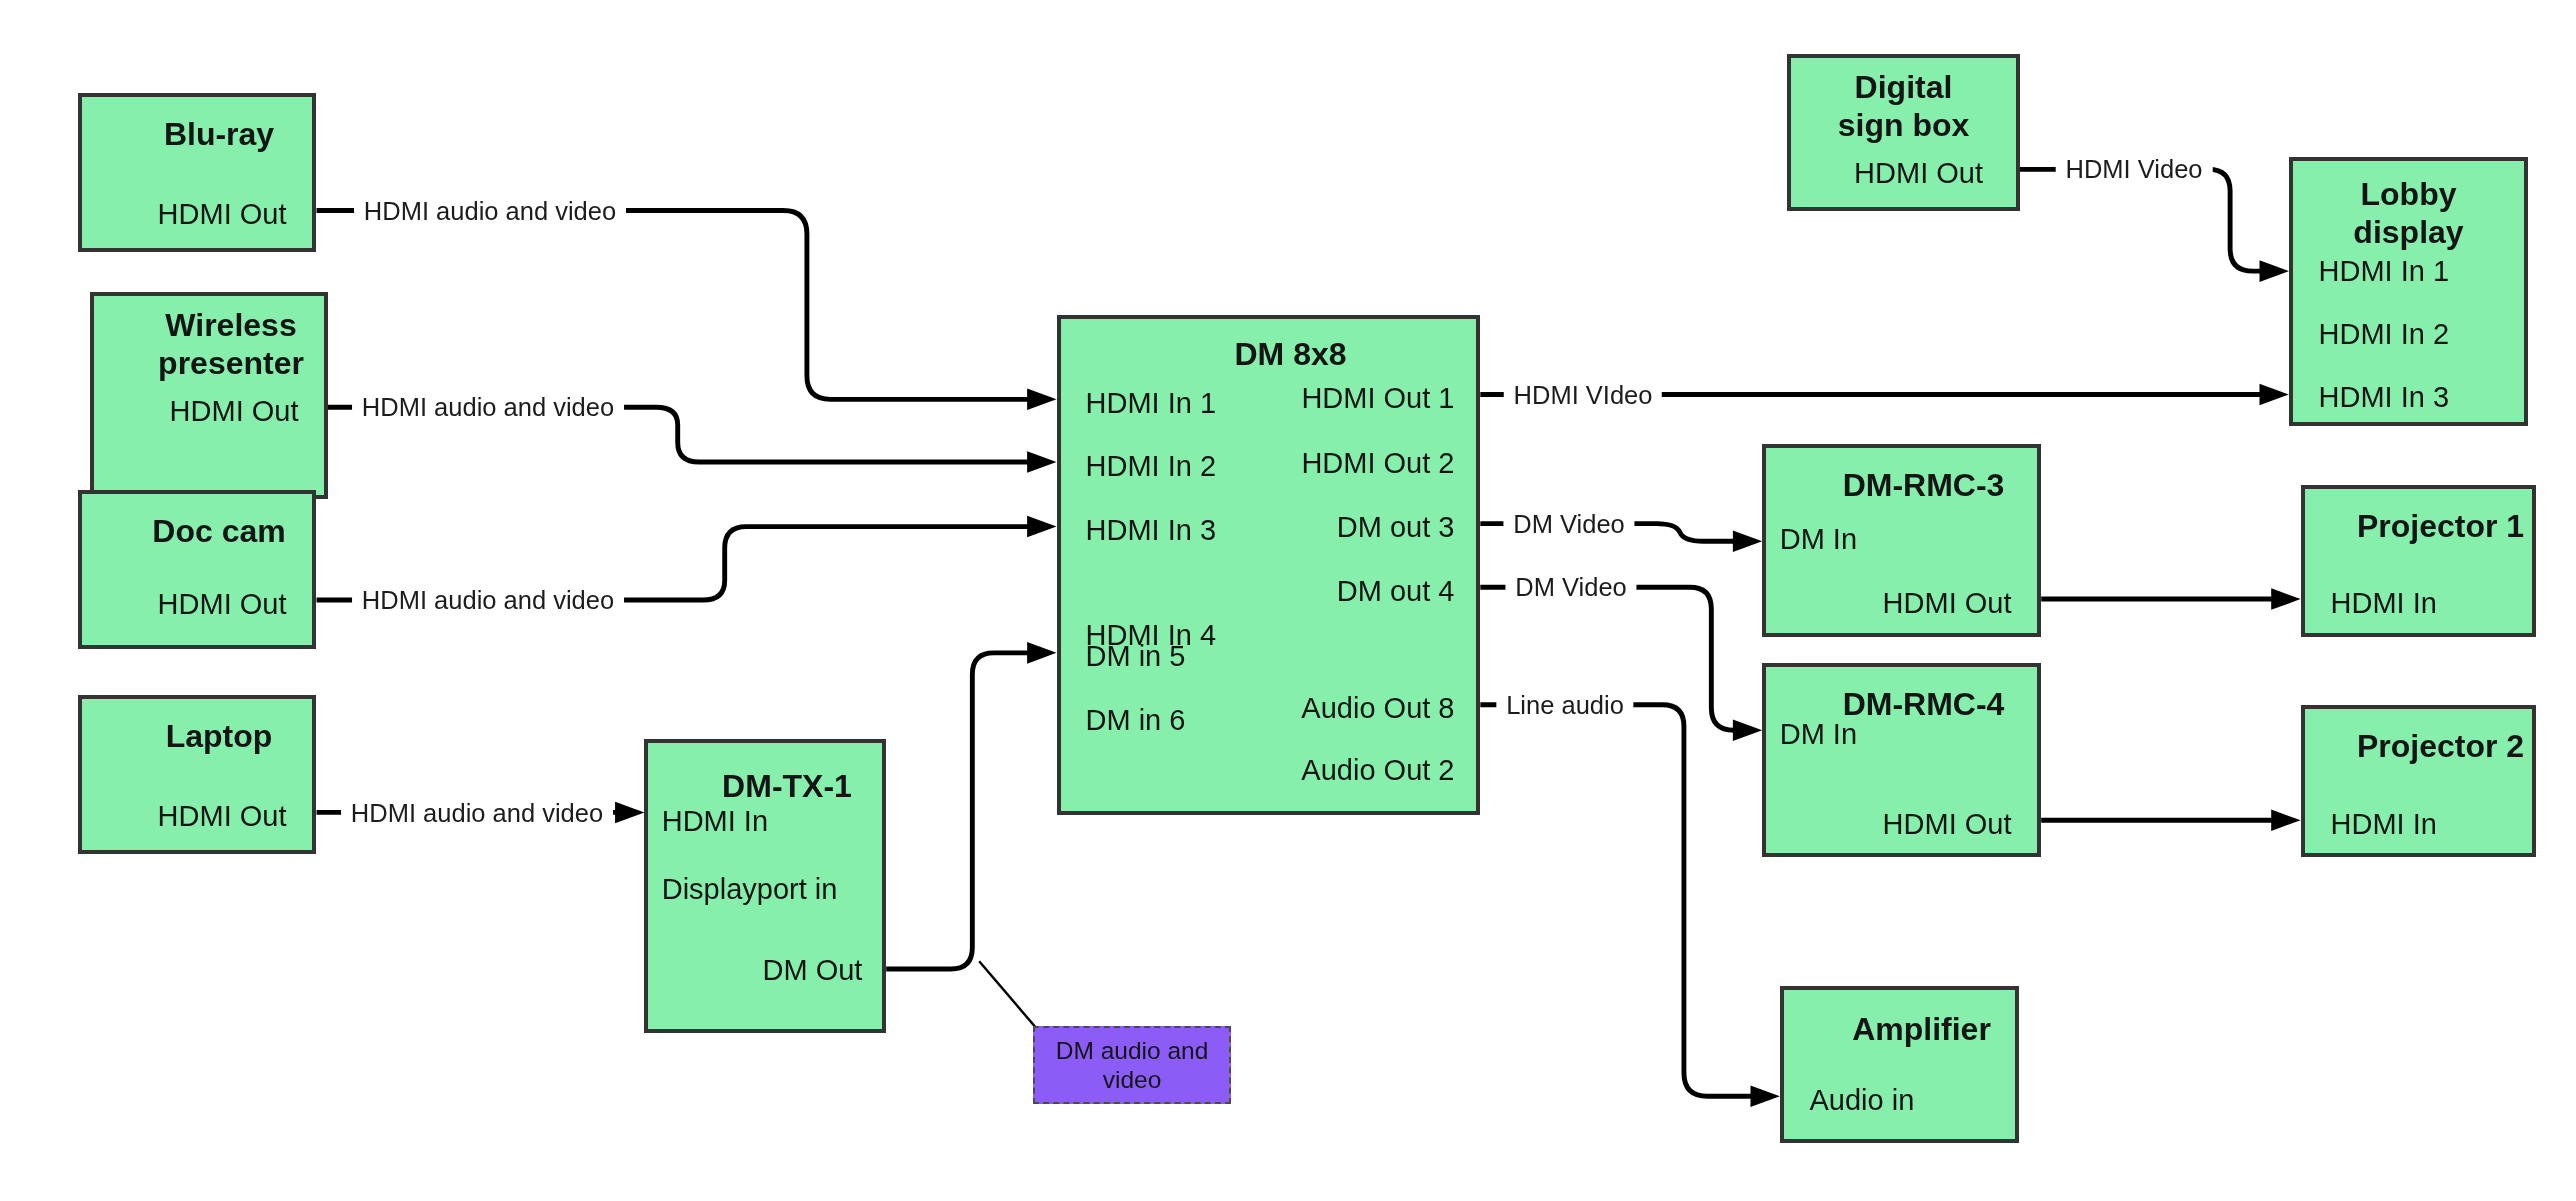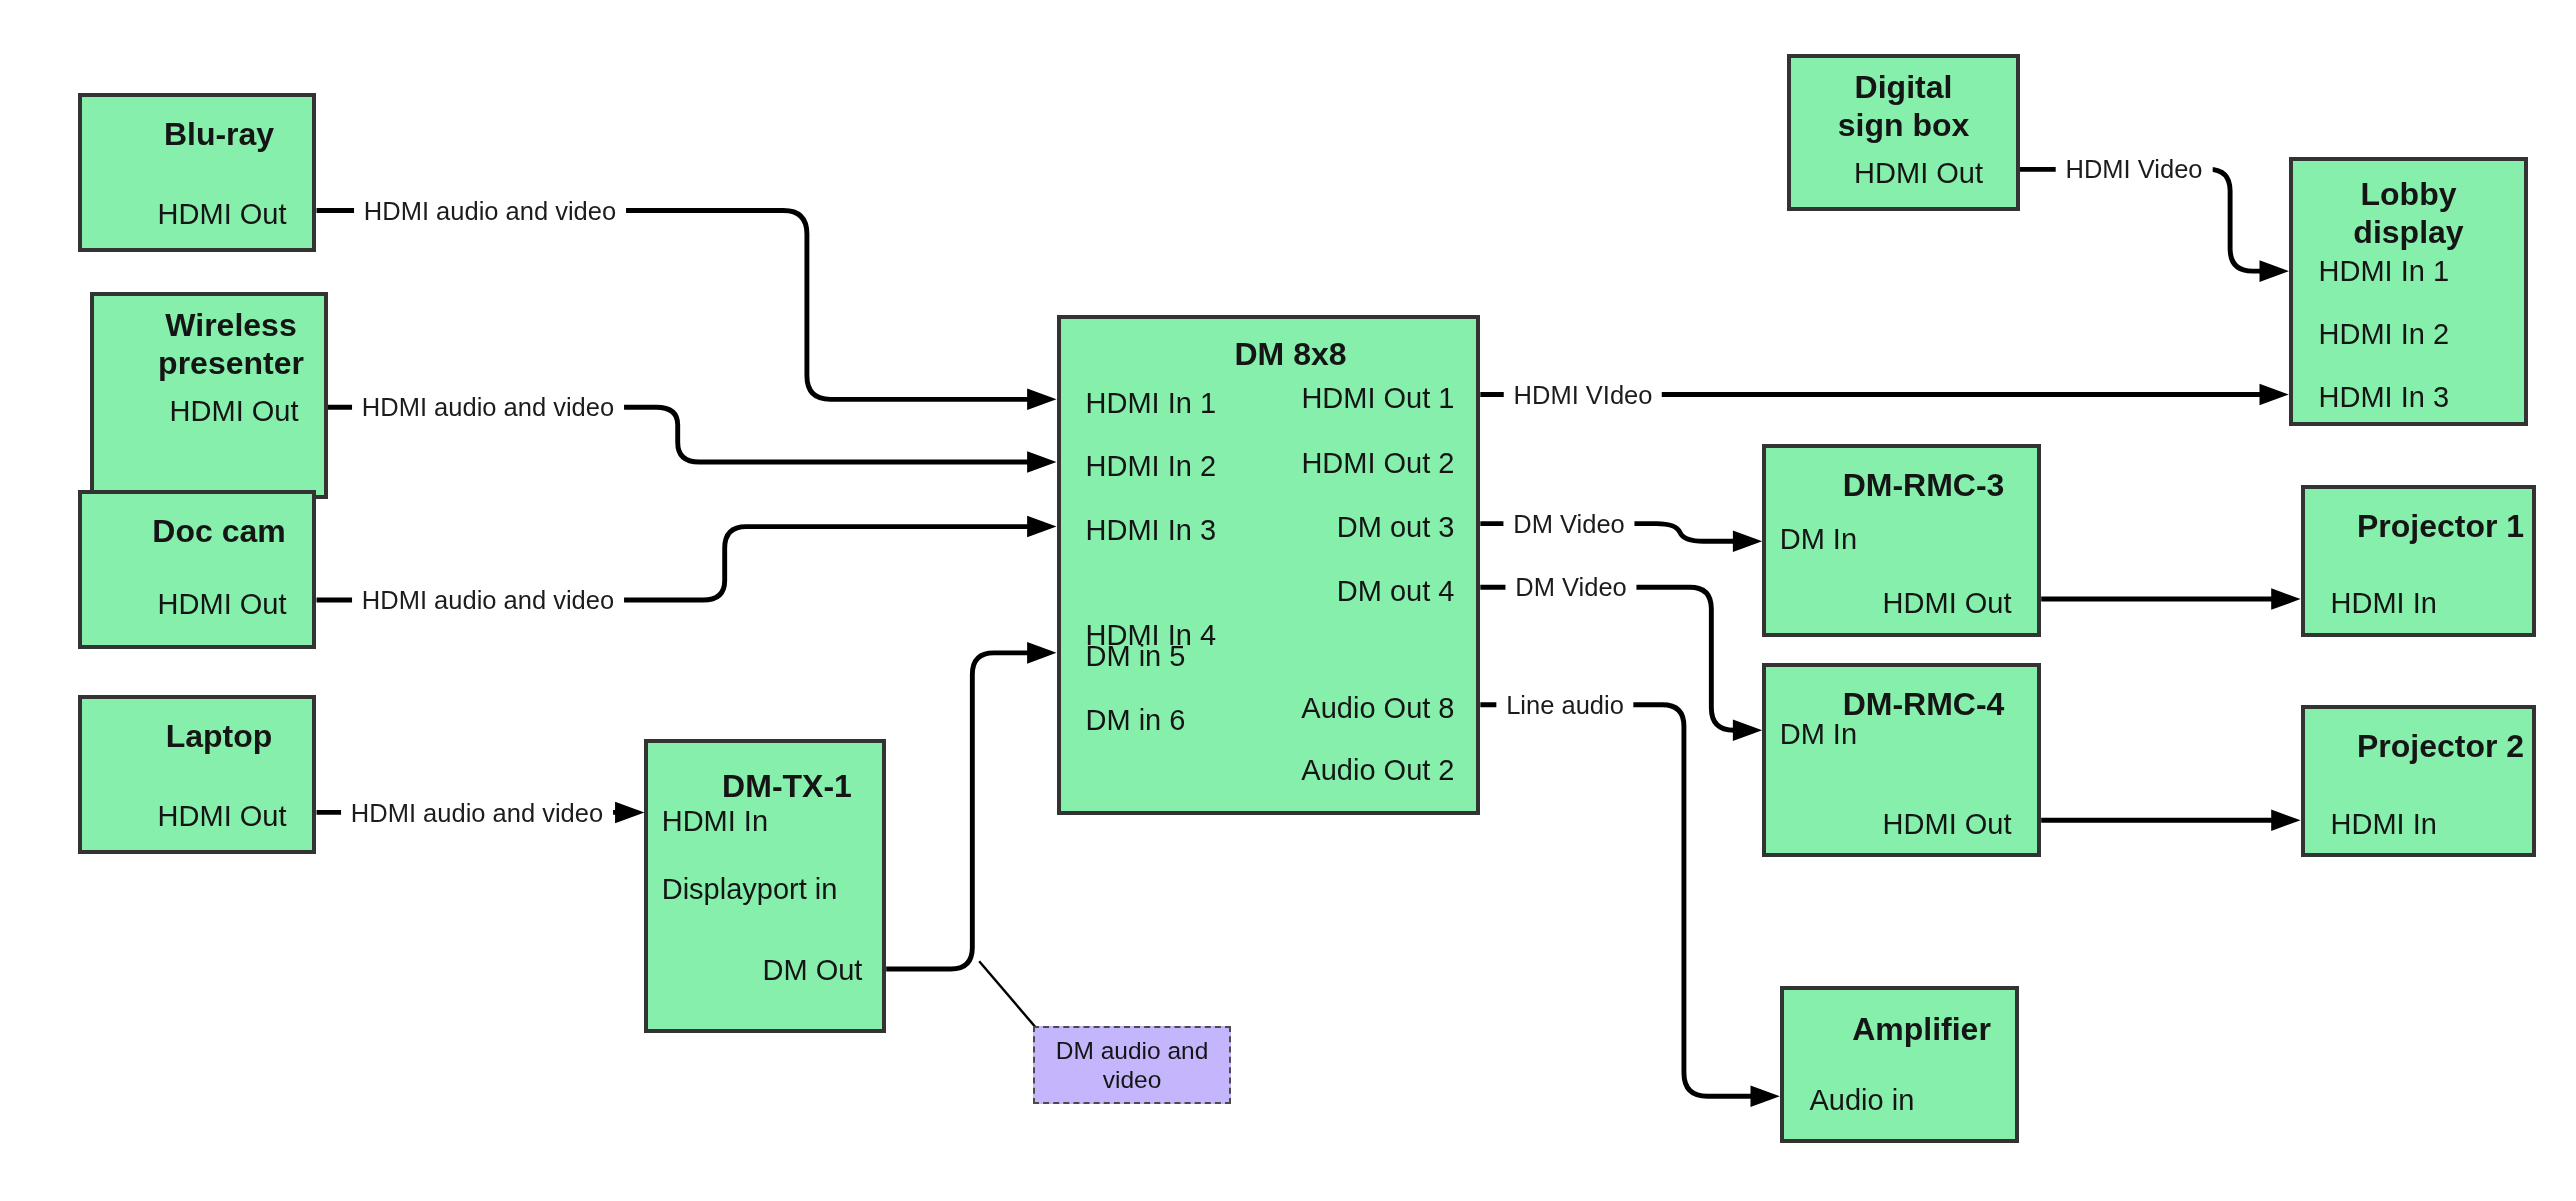--- a/index.html
+++ b/index.html
@@ -9,21 +9,21 @@
   svg.wires{position:absolute;left:0;top:0;}
   .node{position:absolute;border:4.9px solid #333333;background:#86efac;box-sizing:border-box;}
   .node .title{position:absolute;left:0;right:0;text-align:center;font-weight:bold;
                font-size:32px;line-height:38px;padding-left:44px;}
   .node .title.pad{padding:0 27.4px;}
   .port{position:absolute;font-size:29px;line-height:33px;white-space:nowrap;}
   .port.l{text-align:left;}
   .port.r{text-align:right;}
   .wire-label{position:absolute;transform:translate(-50%,-50%);background:#ffffff;
               padding:0 9.8px;font-size:25.5px;line-height:29px;white-space:nowrap;color:#1c1c1c;}
-  .note{position:absolute;border:2px dashed #4a4a4a;background:#c4b5fd;box-sizing:border-box;
+  .note{position:absolute;border:2px dashed #4a4a4a;background:#8b5cf6;box-sizing:border-box;
         font-size:24.5px;line-height:29px;text-align:center;display:flex;
         align-items:center;justify-content:center;padding:3.9px 13.7px;}
 </style>
 </head>
 <body>
 
 <div class="canvas">
 
   <svg class="wires" width="2576" height="1201" viewBox="0 0 2631 1227">
     <g stroke="#000000" stroke-width="5" fill="none">

